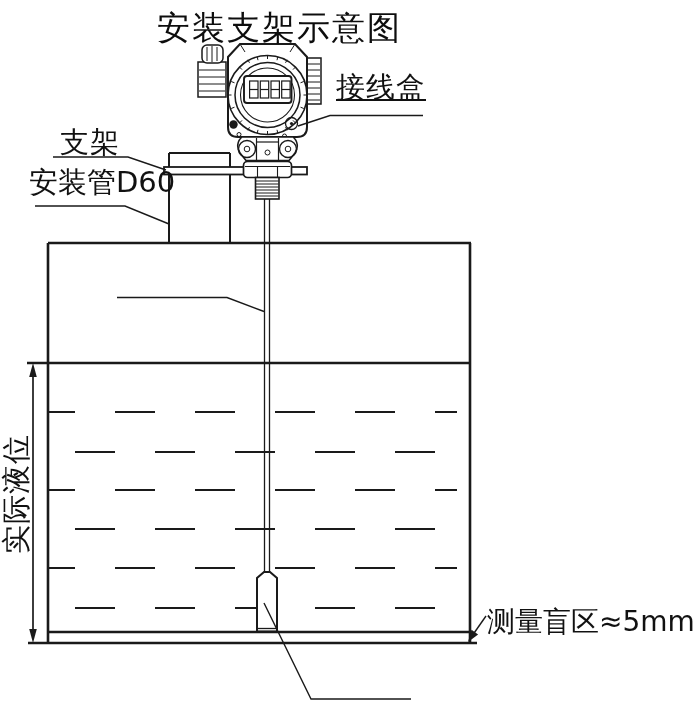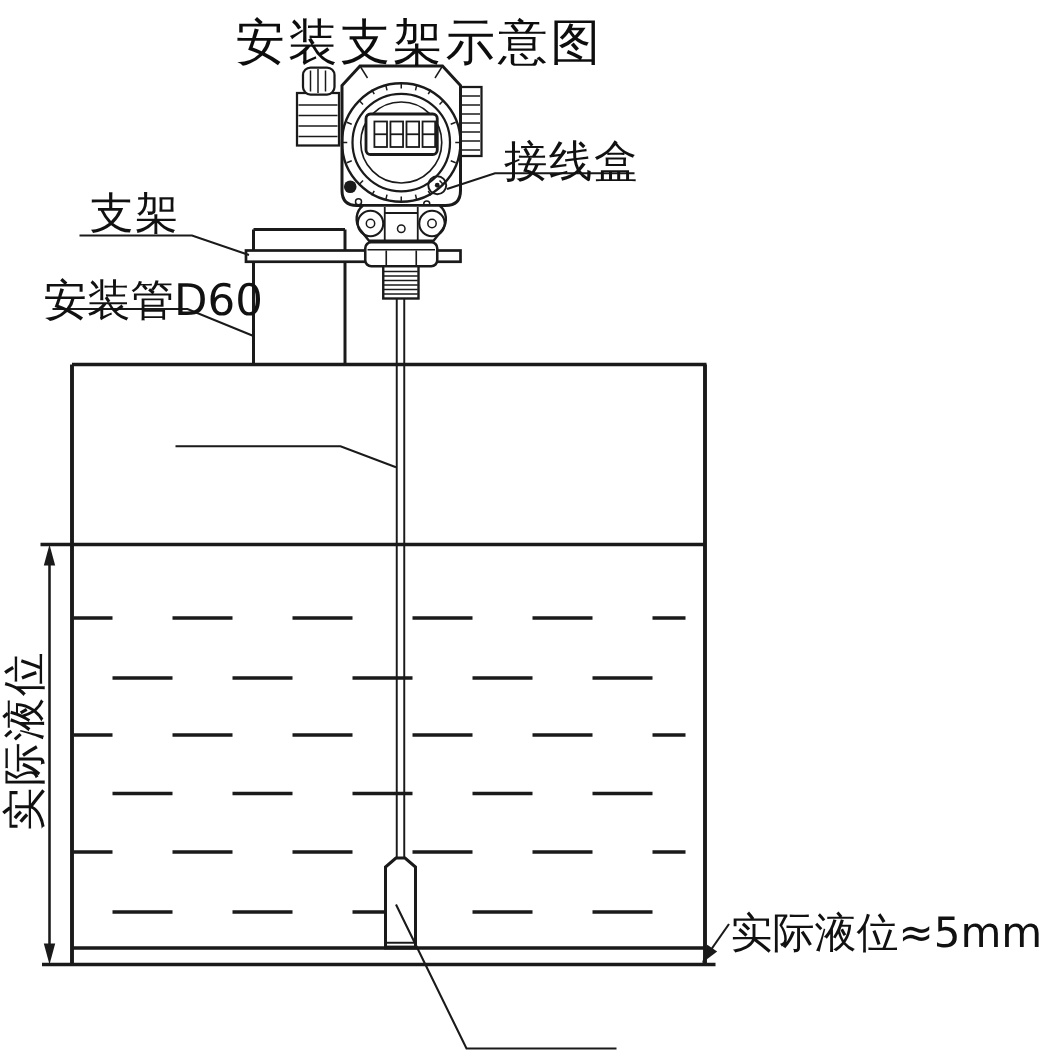--- a/index.html
+++ b/index.html
@@ -21,23 +21,23 @@
     letter-spacing: 1px;
   }
   .title {
     position: absolute;
     left: 157px; top: 6px;
     font-size: 33px;
     letter-spacing: 2px;
     color: #0d0d0d;
     white-space: nowrap;
   }
-  .lbl-junction  { left: 336px; top: 92px; }
+  .lbl-junction  { left: 336px; top: 72px; text-decoration: underline; }
   .lbl-bracket   { left: 60px;  top: 127px; }
-  .lbl-pipe      { left: 29px;  top: 185px; letter-spacing: 0; }
+  .lbl-pipe      { left: 29px;  top: 167px; letter-spacing: 0; }
   .lbl-aircable  { left: 110px; top: 266px; }
   .lbl-blind     { left: 487px; top: 607px; font-size: 28px; letter-spacing: 0; }
   .lbl-transmitter { left: 317px; top: 663px; }
   .lbl-level {
     left: -53px; top: 478px;
     width: 140px; height: 32px;
     text-align: center;
     transform: rotate(-90deg);
     transform-origin: center center;
   }
@@ -212,15 +212,15 @@
       <polygon points="33,363 29.2,377 36.8,377" fill="#1a1a1a" stroke="none"></polygon>
       <polygon points="33,643 29.2,629 36.8,629" fill="#1a1a1a" stroke="none"></polygon>
     </g>
   </svg>
 
   <div class="title">安装支架示意图</div>
   <div class="lbl lbl-junction">接线盒</div>
   <div class="lbl lbl-bracket">支架</div>
   <div class="lbl lbl-pipe">安装管D60</div>
   <div class="lbl lbl-level">实际液位</div>
-  <div class="lbl lbl-blind">实际液位≈5mm</div>
+  <div class="lbl lbl-blind">测量盲区≈5mm</div>
 
 </div>
 
 </body></html>

